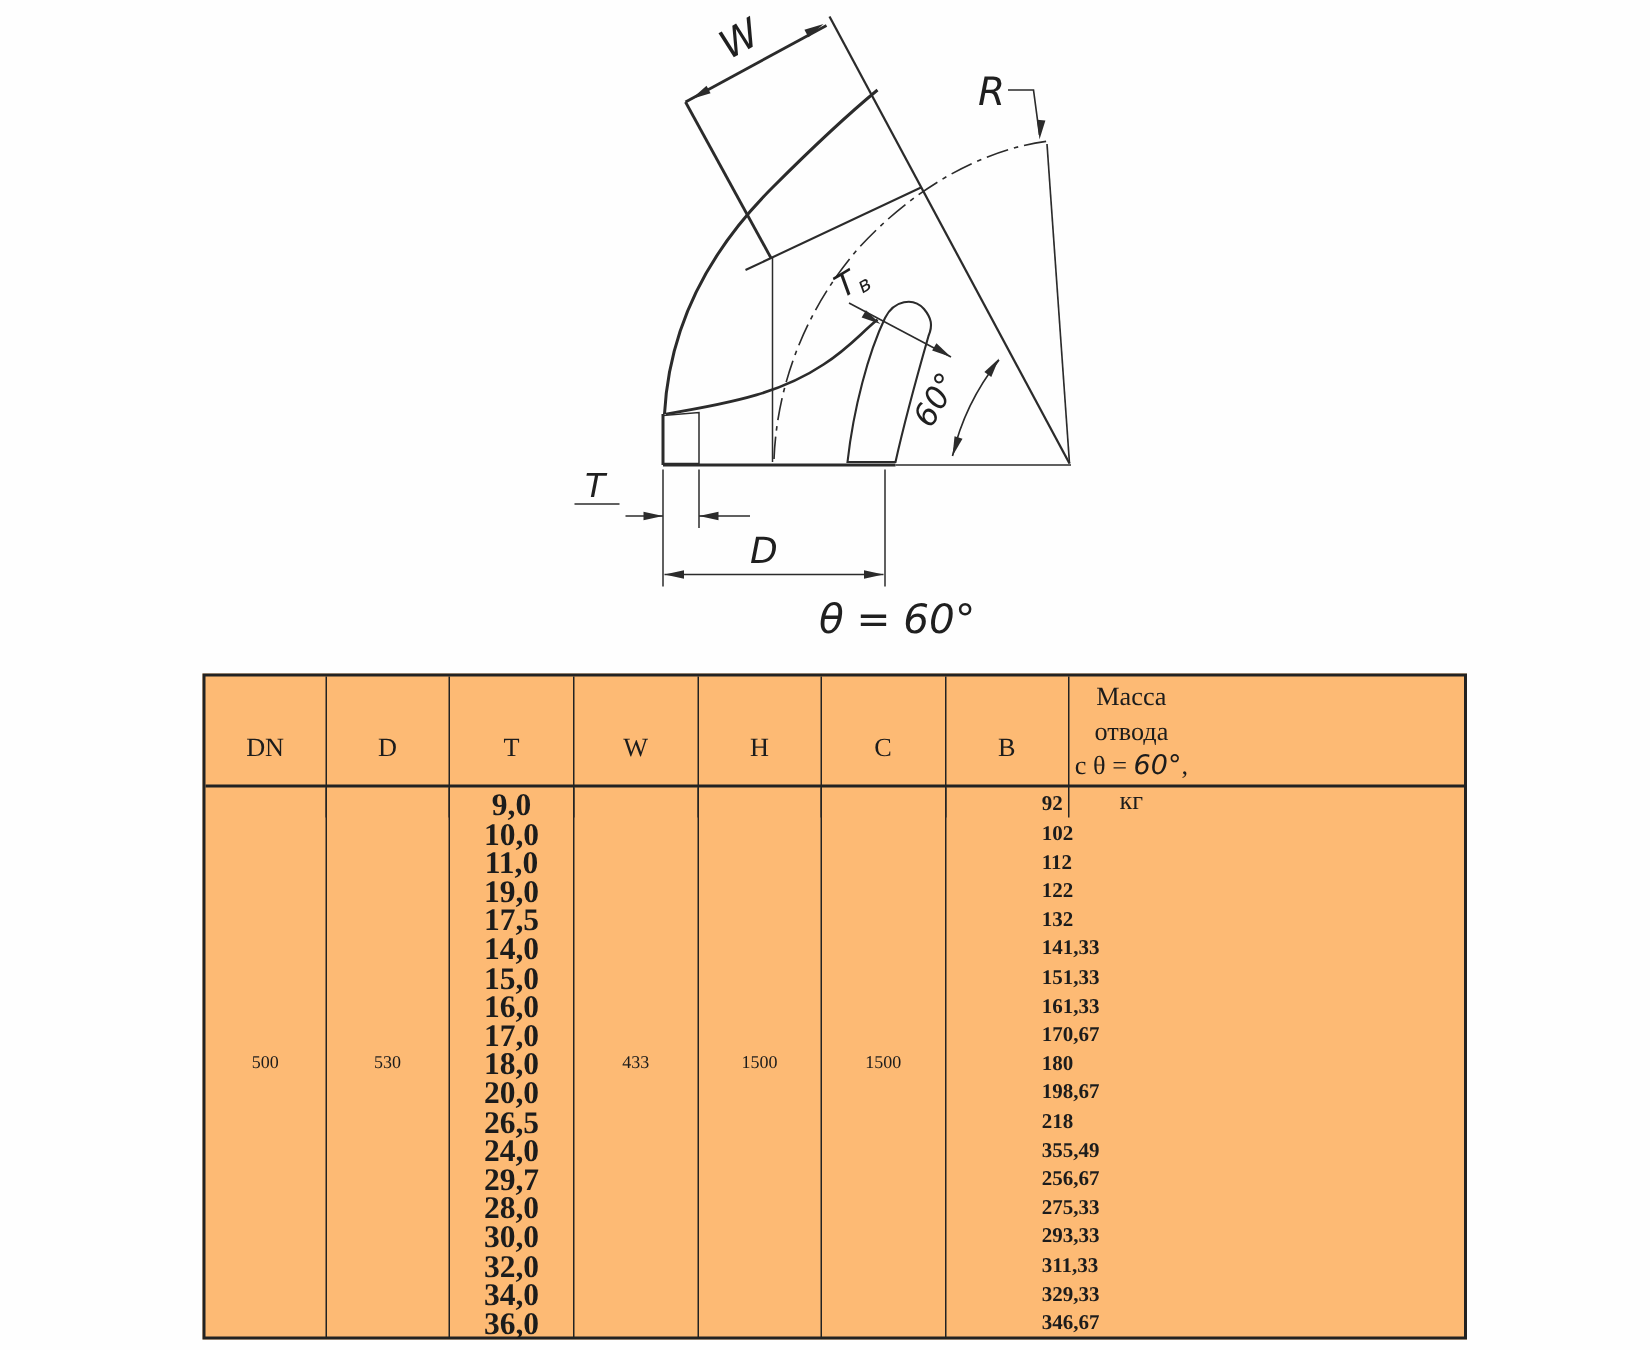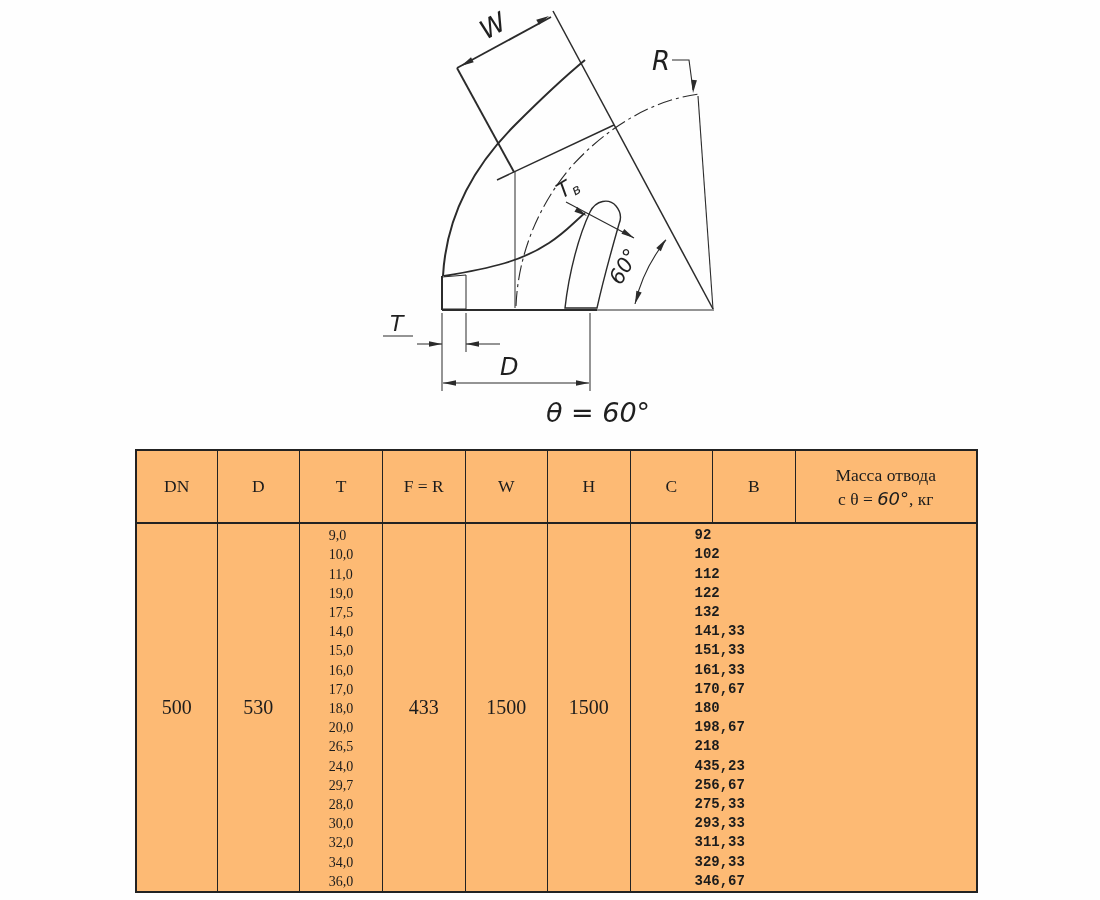--- a/index.html
+++ b/index.html
@@ -20,27 +20,27 @@
   .t-row{display:grid;grid-template-columns:80.5px 82.5px 83px 82.5px 82.5px 82.5px 82.5px 82.5px 1fr;}
   .t-head{height:72px;border-bottom:2.2px solid #222;}
   .t-body{flex:1;}
   .cell{
     border-right:1.6px solid #222;display:flex;align-items:center;justify-content:center;
     font-size:17.5px;box-sizing:border-box;
   }
   .cell:last-child{border-right:none;text-align:center;}
   .mass-head{flex-direction:column;line-height:23px;padding-top:2px;}
   .ital-num{font-family:"DejaVu Sans",sans-serif;font-style:italic;font-size:18px;}
-  .val-cell{font-size:20px;}
+  .val-cell{font-size:12px;}
   .stack-cell{align-items:flex-start;justify-content:center;}
-  .stack{display:flex;flex-direction:column;padding-top:2.4px;
-    font-size:14px;line-height:19.2px;}
+  .stack{display:flex;flex-direction:column;align-items:center;padding-top:2.4px;
+    font-size:21px;line-height:19.2px;font-weight:bold;}
   .mass-cell{justify-content:flex-start;}
   .mass-stack{align-items:flex-start;padding-left:64px;
-    font-family:Liberation Mono, monospace;font-weight:bold;font-size:14px;}
+    font-family:Liberation Serif, serif;font-weight:bold;font-size:14px;}
 </style>
 </head>
 <body>
 
 <div id="canvas">
 
   <svg id="drawing" width="1100" height="445" viewBox="0 0 1100 445">
     <defs>
       <pattern id="hatch" width="9" height="9" patternUnits="userSpaceOnUse" patternTransform="rotate(-45)">
         <line x1="0" y1="4.5" x2="9" y2="4.5" stroke="#333" stroke-width="1.15"></line>
@@ -103,21 +103,20 @@
         <path d="M0,0 L-13,2.8 L-13,-2.8 Z" transform="translate(587,216) rotate(31)"></path>
         <path d="M0,0 L-13,2.8 L-13,-2.8 Z" transform="translate(634,238) rotate(31)"></path>
       </g>
   </svg>
 
   <div id="dim-table">
     <div class="t-row t-head">
       <div class="cell">DN</div>
       <div class="cell">D</div>
       <div class="cell">T</div>
-      <div class="cell">F = R</div>
       <div class="cell">W</div>
       <div class="cell">H</div>
       <div class="cell">C</div>
       <div class="cell">B</div>
       <div class="cell mass-head">
         <span>Масса отвода</span>
         <span><span>с θ = </span><span class="ital-num">60°</span><span>, кг</span></span>
       </div>
     </div>
     <div class="t-row t-body">
@@ -156,21 +155,21 @@
             <div>112</div>
             <div>122</div>
             <div>132</div>
             <div>141,33</div>
             <div>151,33</div>
             <div>161,33</div>
             <div>170,67</div>
             <div>180</div>
             <div>198,67</div>
             <div>218</div>
-            <div>435,23</div>
+            <div>355,49</div>
             <div>256,67</div>
             <div>275,33</div>
             <div>293,33</div>
             <div>311,33</div>
             <div>329,33</div>
             <div>346,67</div>
           </div>
       </div>
     </div>
   </div>

